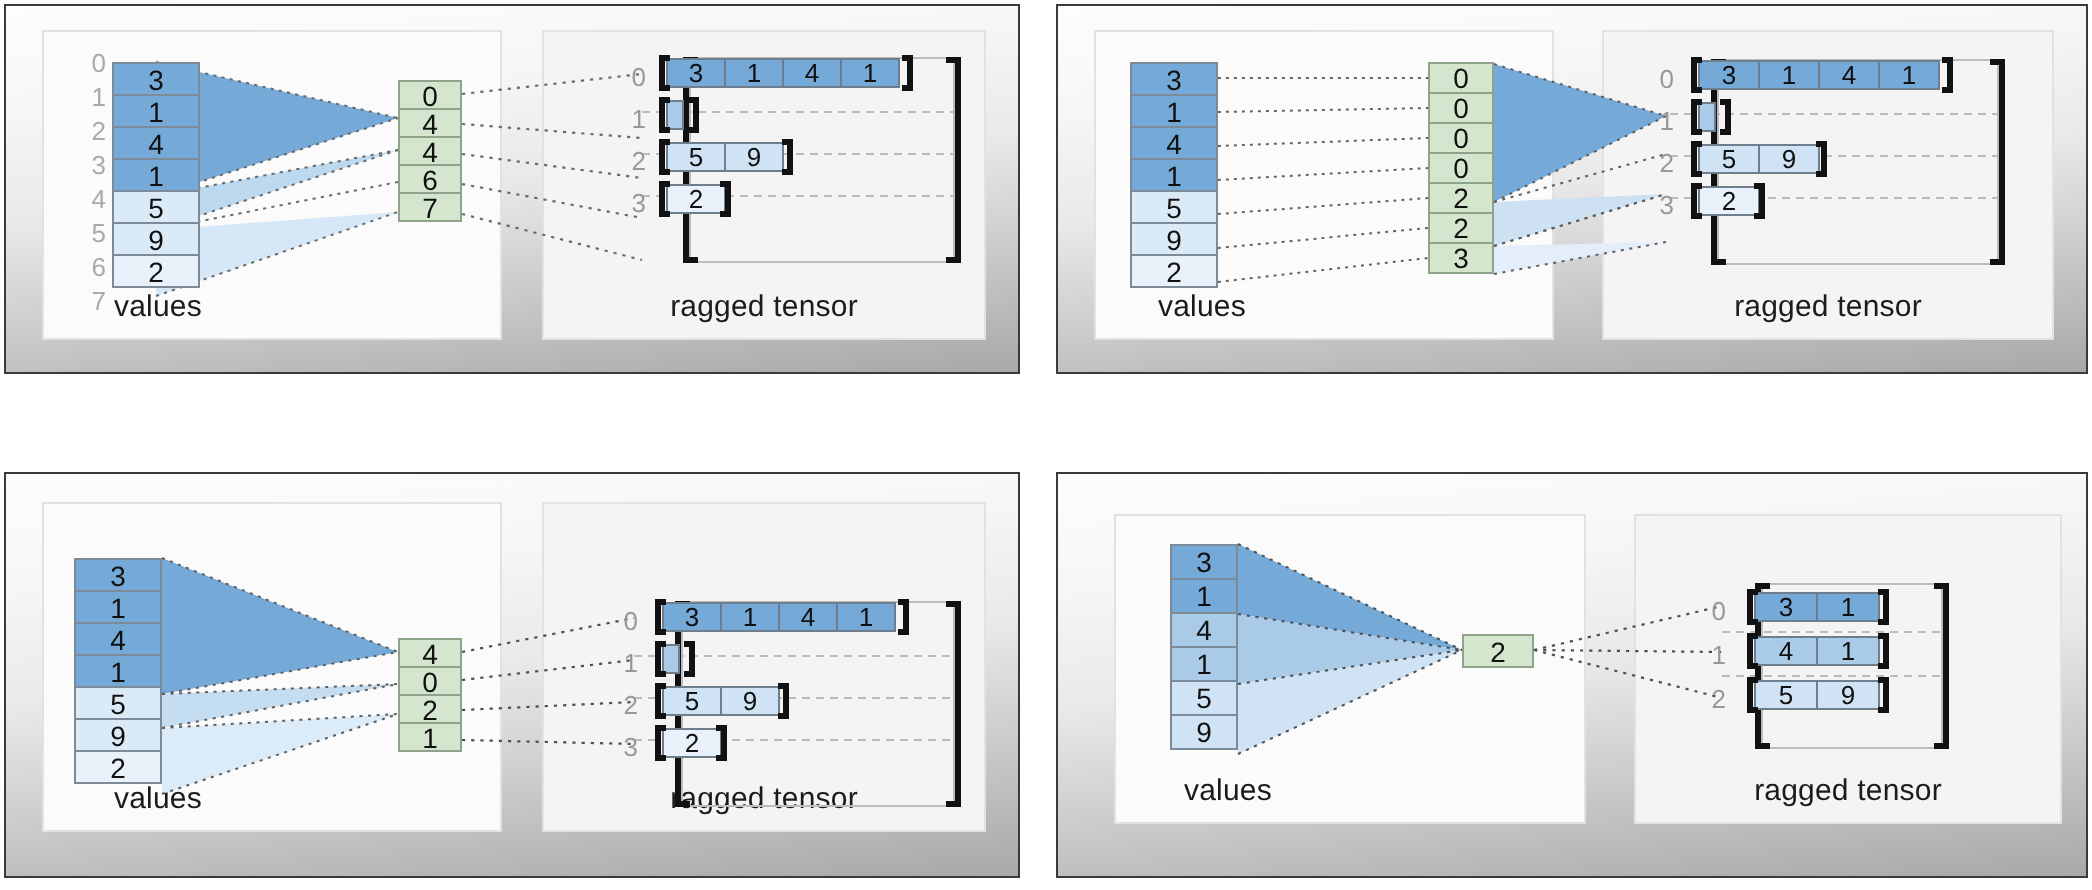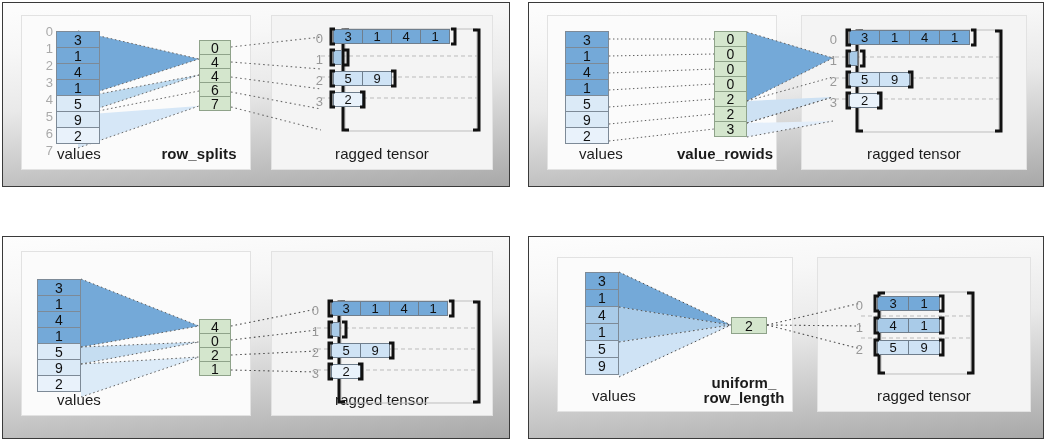--- a/index.html
+++ b/index.html
@@ -89,21 +89,20 @@
   .rcell:first-child{margin-left:0;}
 </style>
 </head>
 <body>
 
 <div class="grid">
 
   <div class="panel p1">
     <div class="card left" style="left:18px;top:12px;width:230px;height:155px;">
       <div class="cardlabel" style="left:-58px;width:230px;">values</div>
-      <div class="cardlabel bold" style="left:62px;width:230px;">row_splits</div>
     </div>
     <div class="card right" style="left:268px;top:12px;width:222px;height:155px;">
       <div class="cardlabel">ragged tensor</div>
     </div>
 
     <svg class="ov" width="508" height="185">
 
       <polygon points="75,28 75,95 196,56" fill="#74a9d8"></polygon>
       <polygon points="75,95 75,112 196,72" fill="#bcd9ef"></polygon>
       <polygon points="75,112 75,145 196,103" fill="#d6e7f7"></polygon>
@@ -198,21 +197,20 @@
         <path d="M 388 68 L 392 68 L 392 83 L 388 83"></path>
         <path d="M 332 89 L 328 89 L 328 104 L 332 104"></path>
         <path d="M 357 89 L 361 89 L 361 104 L 357 104"></path>
       </g>
     </svg>
   </div>
 
   <div class="panel p2">
     <div class="card left" style="left:18px;top:12px;width:230px;height:155px;">
       <div class="cardlabel" style="left:-62px;width:230px;">values</div>
-      <div class="cardlabel bold" style="left:62px;width:230px;">value_rowids</div>
     </div>
     <div class="card right" style="left:272px;top:12px;width:226px;height:155px;">
       <div class="cardlabel">ragged tensor</div>
     </div>
 
     <svg class="ov" width="516" height="185">
 
       <g stroke="#5e5e5e" stroke-width="1" stroke-dasharray="1.4 2.6" fill="none">
         <line x1="80" y1="36" x2="185" y2="36"></line>
         <line x1="80" y1="53" x2="185" y2="51"></line>
@@ -393,22 +391,20 @@
         <path d="M 386 106 L 390 106 L 390 121 L 386 121"></path>
         <path d="M 330 127 L 326 127 L 326 142 L 330 142"></path>
         <path d="M 355 127 L 359 127 L 359 142 L 355 142"></path>
       </g>
     </svg>
   </div>
 
   <div class="panel p4">
     <div class="card left" style="left:28px;top:20px;width:236px;height:155px;">
       <div class="cardlabel" style="left:-62px;width:236px;">values</div>
-      <div class="cardlabel bold" style="left:68px;width:236px;bottom:5px;">uniform_
-row_length</div>
     </div>
     <div class="card right" style="left:288px;top:20px;width:214px;height:155px;">
       <div class="cardlabel">ragged tensor</div>
     </div>
 
     <svg class="ov" width="516" height="203">
       <polygon points="90,35 90,70 202,88" fill="#74a9d8"></polygon>
       <polygon points="90,70 90,105 202,88" fill="#a9cbe8"></polygon>
       <polygon points="90,105 90,140 202,88" fill="#cfe3f5"></polygon>
       <g stroke="#4f4f4f" stroke-width="1" stroke-dasharray="1.6 2.8" fill="none">

